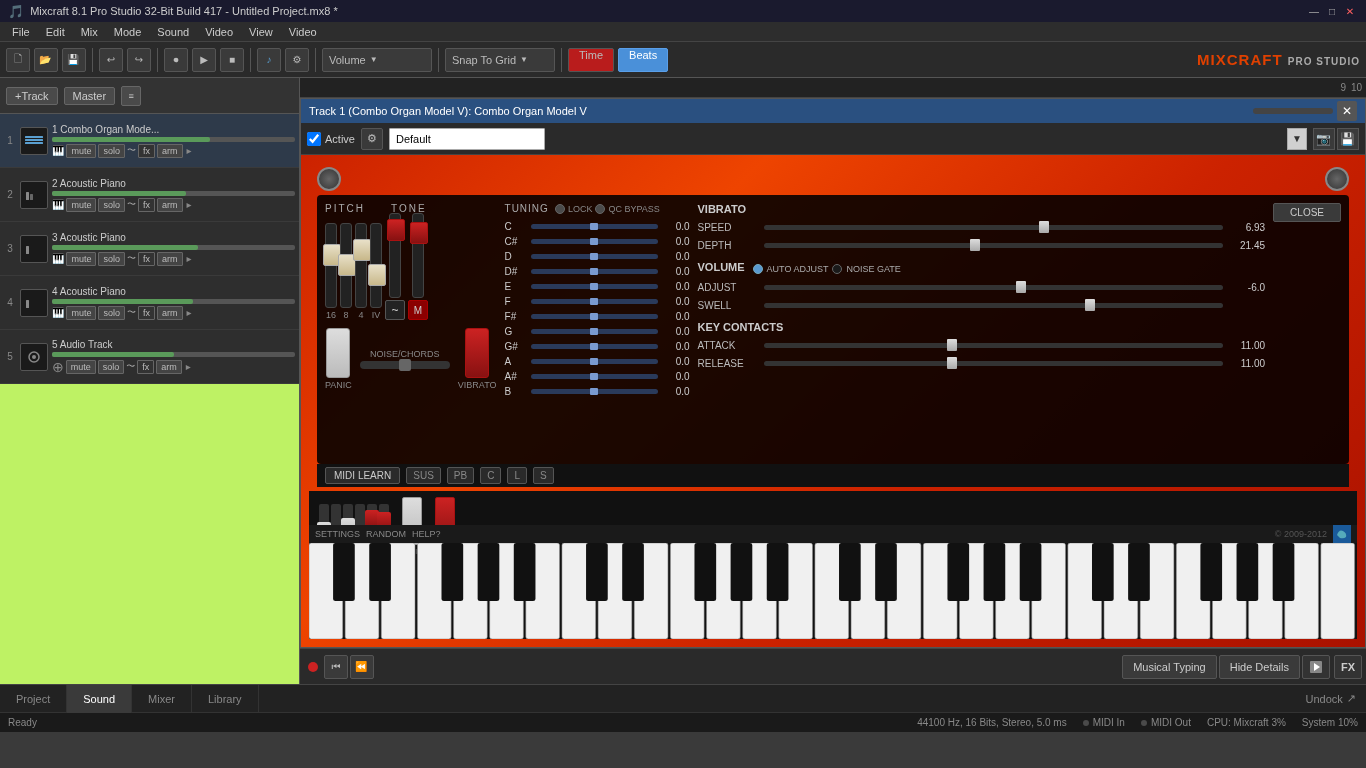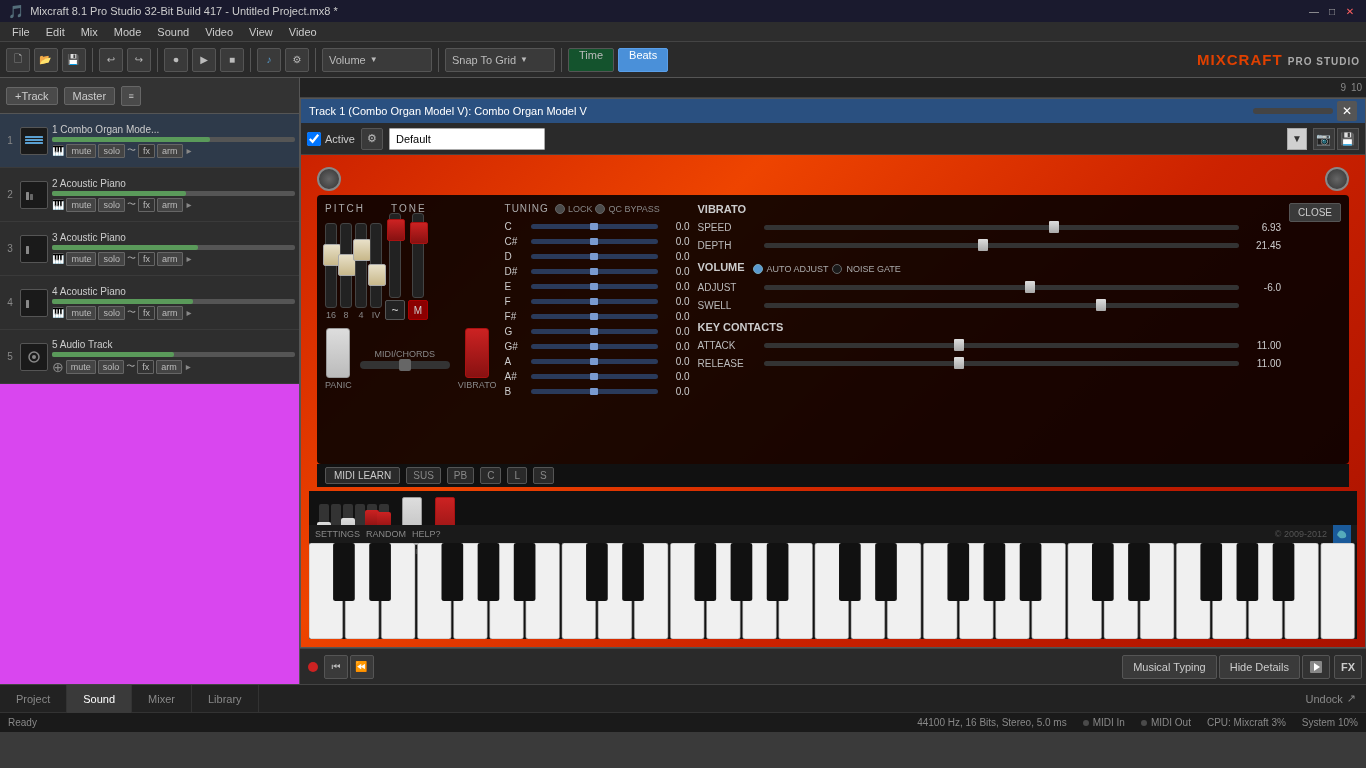--- a/index.html
+++ b/index.html
@@ -15,28 +15,28 @@
     
     #menubar { background: #2d2d2d; height: 20px; display: flex; align-items: center; padding: 0 4px; border-bottom: 1px solid #444; }
     .menu-item { padding: 2px 8px; cursor: pointer; color: #ccc; font-size: 11px; }
 
     
     #toolbar { background: #2a2a2a; height: 36px; display: flex; align-items: center; padding: 0 6px; gap: 4px; border-bottom: 1px solid #555; }
     .tb-btn { width: 24px; height: 24px; background: #3a3a3a; border: 1px solid #555; border-radius: 2px; display: flex; align-items: center; justify-content: center; cursor: pointer; color: #bbb; font-size: 10px; }
     .tb-separator { width: 1px; height: 24px; background: #555; margin: 0 2px; }
     .tb-dropdown { height: 24px; background: #3a3a3a; border: 1px solid #555; border-radius: 2px; display: flex; align-items: center; padding: 0 6px; gap: 4px; cursor: pointer; color: #bbb; min-width: 110px; font-size: 11px; }
     .tb-dropdown-arrow { font-size: 8px; }
-    .btn-time { height: 24px; padding: 0 10px; background: #14532d; border: 1px solid #555; border-radius: 2px; color: #bbb; font-size: 11px; cursor: pointer; }
+    .btn-time { height: 24px; padding: 0 10px; background: #b91c1c; border: 1px solid #555; border-radius: 2px; color: #bbb; font-size: 11px; cursor: pointer; }
     .btn-beats { height: 24px; padding: 0 10px; background: #4a90d9; border: 1px solid #5a9fe9; border-radius: 2px; color: #fff; font-size: 11px; cursor: pointer; }
 
     
     #main { display: flex; height: calc(768px - 22px - 20px - 36px - 36px - 28px); }
 
     
-    #track-area { width: 300px; background: #d946ef; border-right: 1px solid #555; display: flex; flex-direction: column; }
+    #track-area { width: 300px; background: #bef264; border-right: 1px solid #555; display: flex; flex-direction: column; }
     #track-header { height: 36px; display: flex; align-items: center; padding: 0 6px; gap: 6px; background: #333; border-bottom: 1px solid #555; }
     .btn-add-track { background: #4a4a4a; border: 1px solid #666; border-radius: 2px; padding: 2px 8px; color: #ccc; cursor: pointer; font-size: 11px; }
     .btn-master { background: #4a4a4a; border: 1px solid #666; border-radius: 2px; padding: 2px 8px; color: #ccc; cursor: pointer; font-size: 11px; }
     .btn-icon-sm { background: #4a4a4a; border: 1px solid #666; border-radius: 2px; width: 20px; height: 20px; display: flex; align-items: center; justify-content: center; cursor: pointer; color: #ccc; font-size: 9px; }
 
     .track-row { height: 54px; background: #2e2e2e; border-bottom: 1px solid #3a3a3a; display: flex; align-items: center; padding: 2px 4px; gap: 4px; position: relative; }
     .track-row.active-track { background: #2e3a4a; }
     .track-number { font-size: 10px; color: #888; width: 12px; text-align: center; }
     .track-icon { width: 28px; height: 28px; background: #1a1a1a; border: 1px solid #555; border-radius: 2px; display: flex; align-items: center; justify-content: center; }
     .track-icon svg { width: 20px; height: 18px; }
@@ -383,21 +383,21 @@
                 <div class="btn-mod" style="width:20px; height:20px; font-size:10px;">M</div>
               </div>
             </div>
 
             <div style="display:flex; gap:8px; align-items:center; margin-top:4px;">
               <div style="display:flex; flex-direction:column; align-items:center; gap:2px;">
                 <div style="width:24px; height:50px; background:linear-gradient(to bottom,#ddd,#bbb); border:1px solid #999; border-radius:3px; cursor:pointer;"></div>
                 <span style="font-size:9px; color:#888;">PANIC</span>
               </div>
               <div style="display:flex; flex-direction:column; align-items:center; gap:2px;">
-                <span style="font-size:9px; color:#888;">MIDI/CHORDS</span>
+                <span style="font-size:9px; color:#888;">NOISE/CHORDS</span>
                 <div style="width:90px; height:8px; background:#333; border-radius:4px; position:relative; cursor:pointer;">
                   <div style="width:12px; height:12px; background:#666; border-radius:2px; position:absolute; top:-2px; left:44%; cursor:pointer;"></div>
                 </div>
               </div>
               <div style="display:flex; flex-direction:column; align-items:center; gap:2px;">
                 <div style="width:24px; height:50px; background:linear-gradient(to bottom,#cc2222,#881111); border:1px solid #aa1111; border-radius:3px; cursor:pointer;"></div>
                 <span style="font-size:9px; color:#888;">VIBRATO</span>
               </div>
             </div>
           </div>
@@ -559,21 +559,21 @@
                 <div class="param-slider">
                   <div class="param-slider-handle" style="left:40%;"></div>
                 </div>
                 <span class="param-val">11.00</span>
               </div>
             </div>
 
           </div>
 
           <div style="position:relative;">
-            <button style="background:#3a3a3a; border:1px solid #555; color:#ccc; font-size:10px; padding:3px 8px; cursor:pointer; border-radius:2px;">CLOSE</button>
+            <button style="background:#3a3a3a; border:1px solid #555; color:#ccc; font-size:10px; padding:3px 16px; cursor:pointer; border-radius:2px;">CLOSE</button>
           </div>
         </div>
 
         <div style="background:#111; padding:3px 8px; display:flex; align-items:center; gap:6px; margin:0 8px;">
           <button class="midi-learn-btn">MIDI LEARN</button>
           <button class="btm-btn">SUS</button>
           <button class="btm-btn">PB</button>
           <button class="btm-btn">C</button>
           <button class="btm-btn">L</button>
           <button class="btm-btn">S</button>

